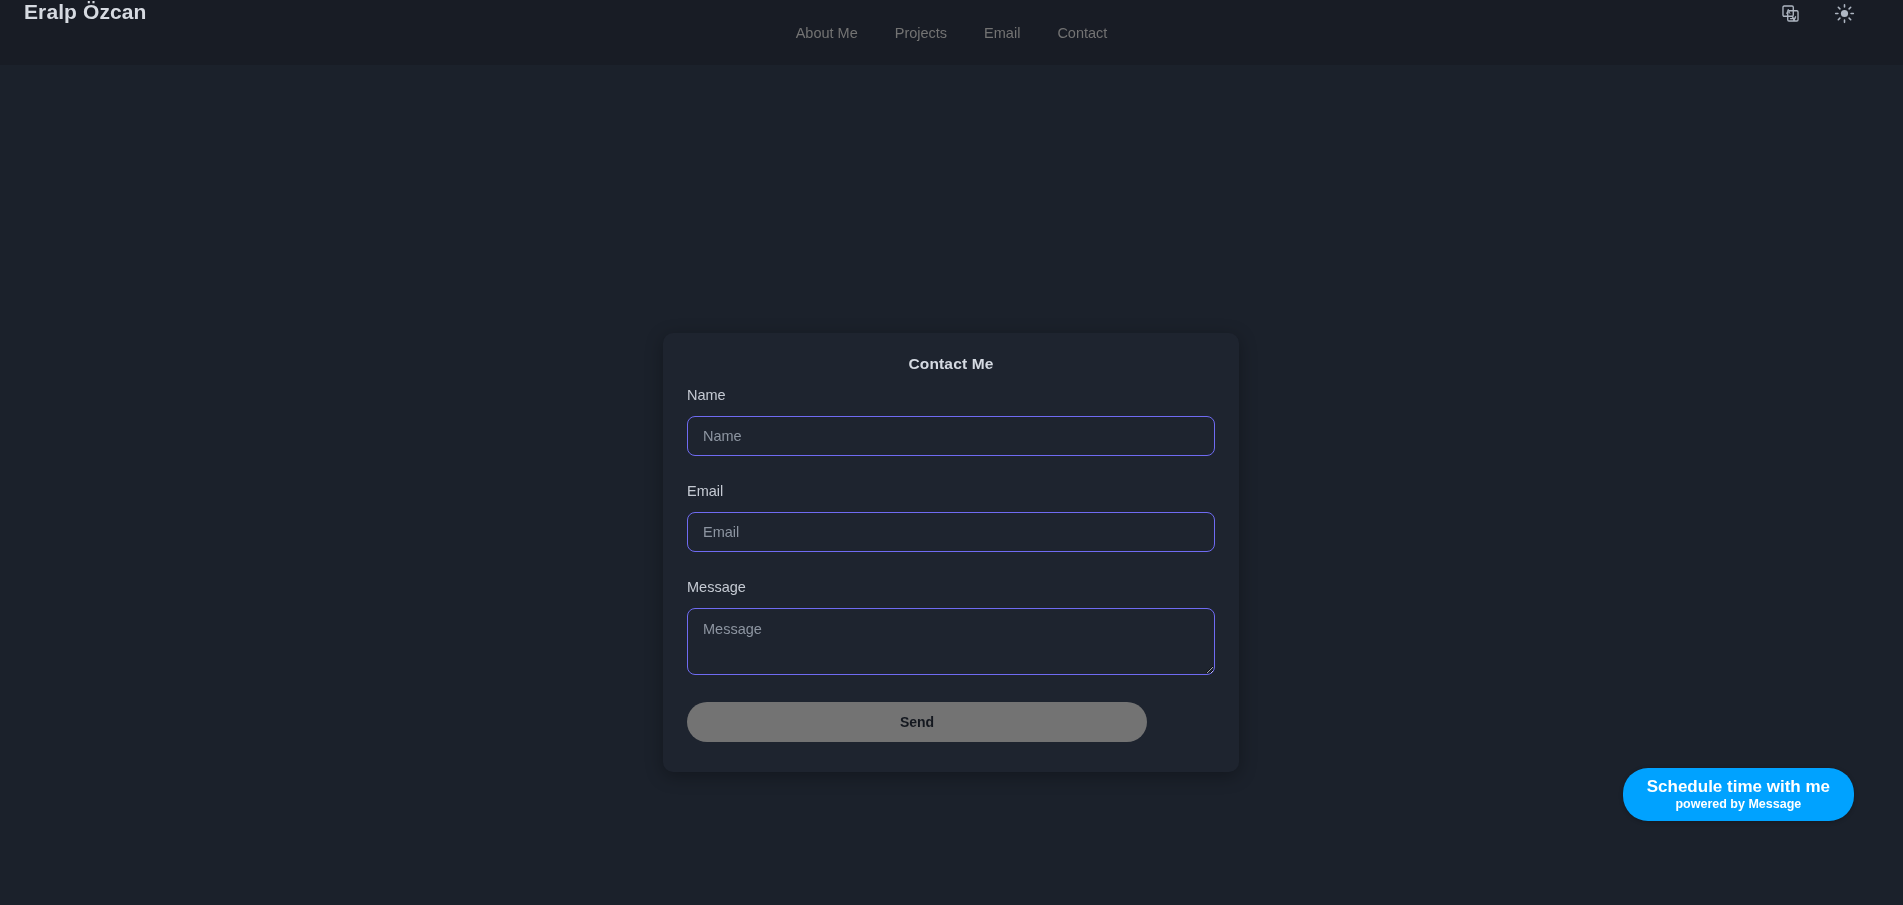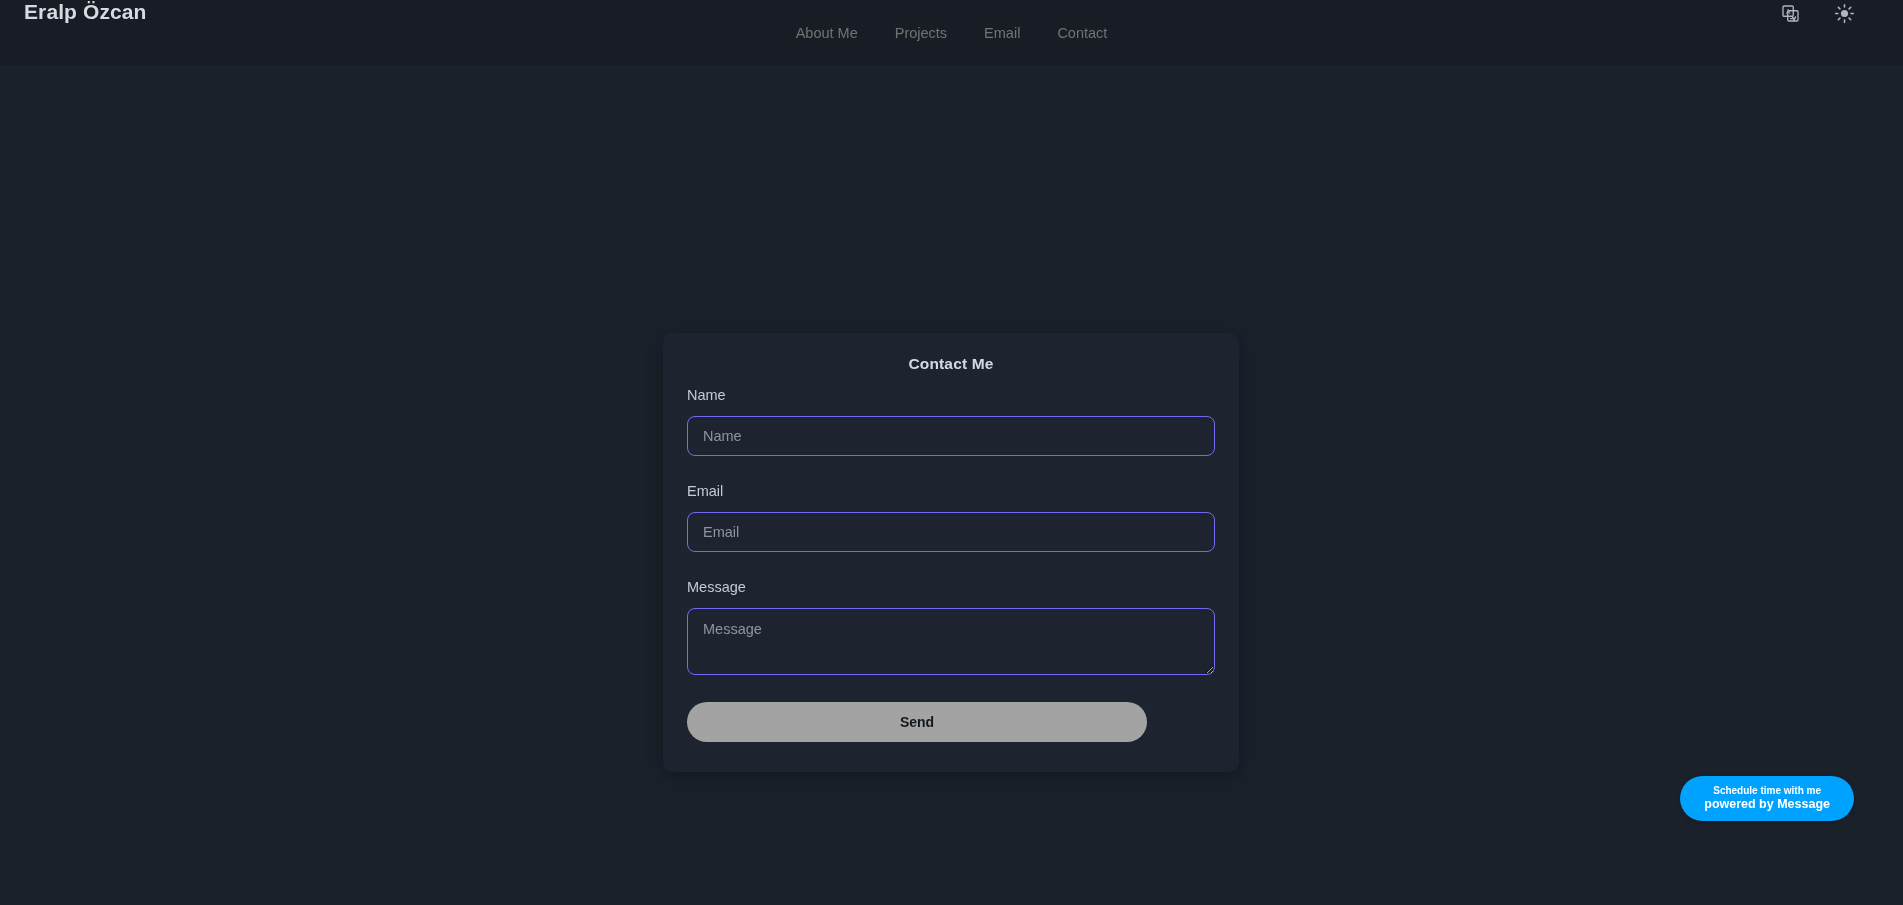--- a/index.html
+++ b/index.html
@@ -137,21 +137,21 @@
   }
 
   .text-input::placeholder,
   .text-area::placeholder { color: #8d95a1; }
 
   .send-btn {
     display: block;
     width: 460px;
     height: 40px;
     margin-top: 27px;
-    background: #a3a3a3;
+    background: #737373;
     border: none;
     border-radius: 20px;
     color: #14181f;
     font-family: "Liberation Sans", sans-serif;
     font-size: 14px;
     font-weight: bold;
     cursor: pointer;
   }
 
   
@@ -165,21 +165,21 @@
     padding: 9px 24px;
     color: #ffffff;
     font-family: "Liberation Sans", sans-serif;
     font-weight: bold;
     text-align: center;
     cursor: pointer;
     line-height: 1.18;
     box-shadow: 0 1px 4px rgba(0,0,0,0.25);
   }
 
-  .calendly-line1 { display: block; font-size: 10px; }
+  .calendly-line1 { display: block; font-size: 17px; }
   .calendly-line2 { display: block; font-size: 12.5px; }
 </style>
 </head>
 <body>
 
 <header class="navbar">
 
   <div class="brand">Eralp Özcan</div>
 
   <nav class="nav-links">

